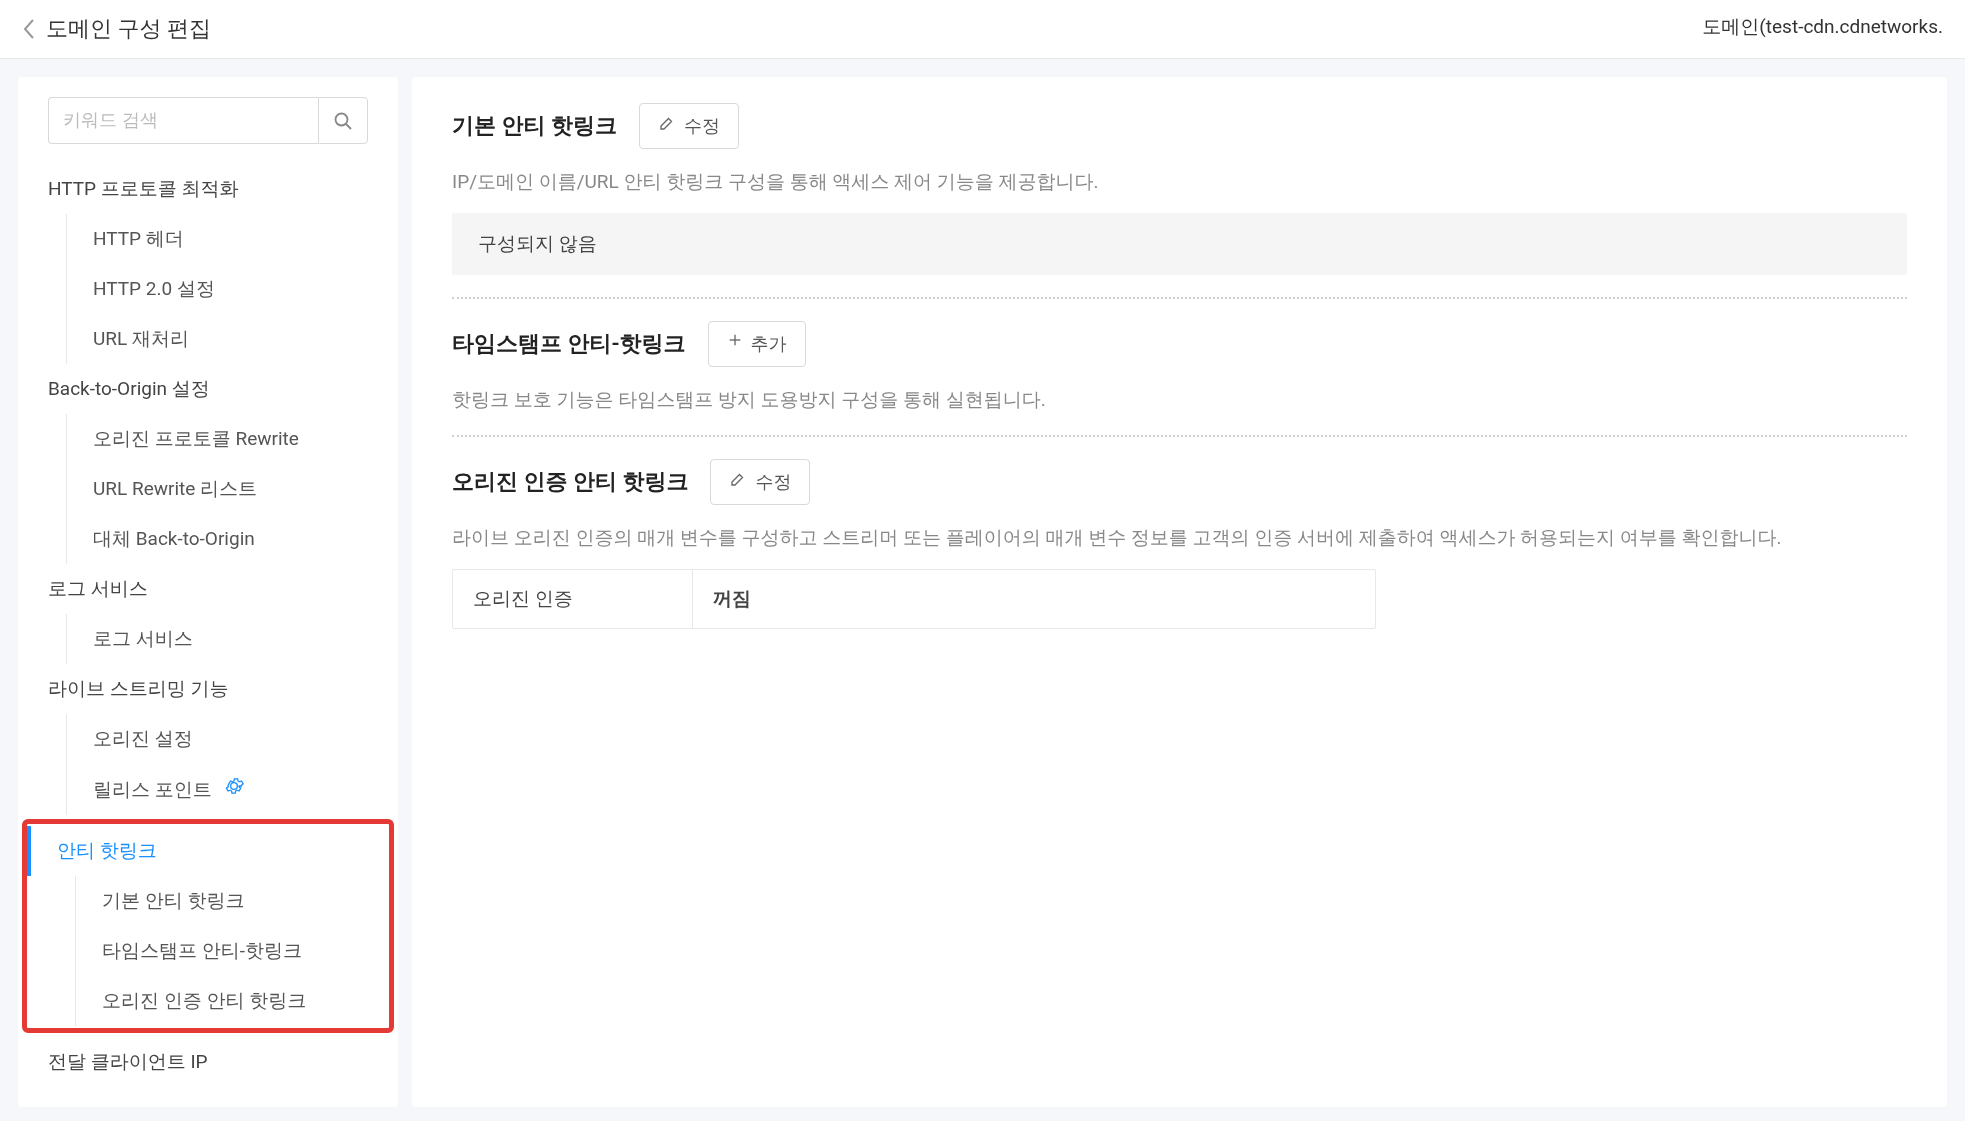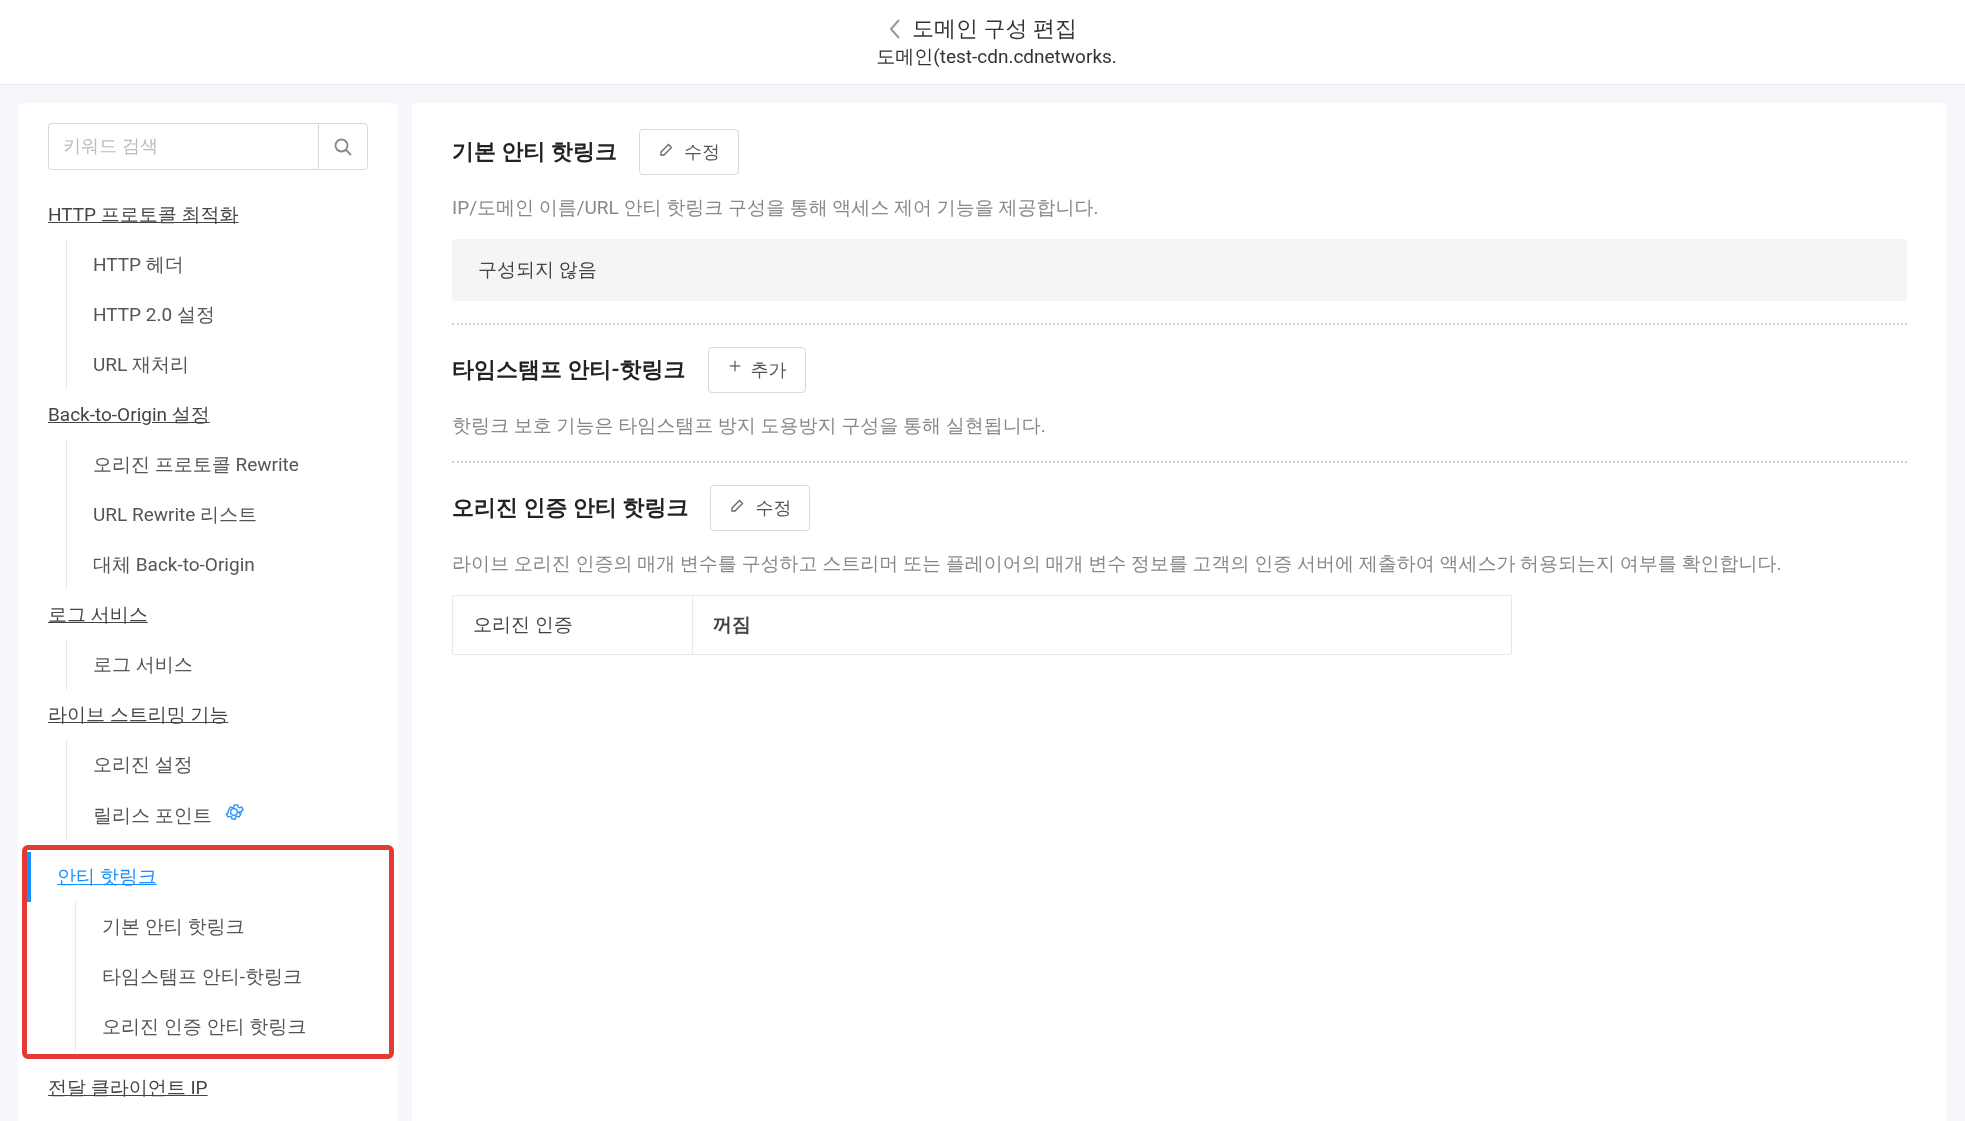--- a/index.html
+++ b/index.html
@@ -8,25 +8,24 @@
       box-sizing: border-box;
     }
     body {
       font-family: -apple-system, BlinkMacSystemFont, "Segoe UI", Roboto, "Helvetica Neue", Arial, sans-serif;
       background: #fff;
       color: #333;
       font-size: 19px;
     }
     .header {
       display: flex;
-      align-items: center;
+      align-items: flex-start;
       justify-content: space-between;
       padding: 14px 22px;
       border-bottom: 1px solid #e8e8e8;
-      flex-direction: column;
     }
     .header-left {
       display: flex;
       align-items: center;
       gap: 10px;
     }
     .back-chevron {
       color: #999;
       font-size: 20px;
       cursor: pointer;
@@ -77,21 +76,20 @@
       background: #fff;
       display: flex;
       align-items: center;
       justify-content: center;
       cursor: pointer;
     }
     .nav-group-title {
       padding: 12px 30px;
       font-size: 19px;
       color: #444;
-      text-decoration: underline;
     }
     .nav-item {
       padding: 12px 30px 12px 74px;
       font-size: 19px;
       color: #555;
       cursor: pointer;
       border-left: 1px solid #e8e8e8;
       margin-left: 48px;
       padding-left: 26px;
     }
@@ -156,21 +154,21 @@
     }
     .divider {
       border: none;
       border-top: 2px dotted #d0d0d0;
       margin: 22px 0;
     }
     .kv-table {
       display: flex;
       border: 1px solid #e8e8e8;
       border-radius: 2px;
-      width: 1060px;
+      width: 924px;
       max-width: 100%;
     }
     .kv-key {
       width: 240px;
       padding: 16px 20px;
       border-right: 1px solid #e8e8e8;
       color: #444;
     }
     .kv-val {
       flex: 1;

